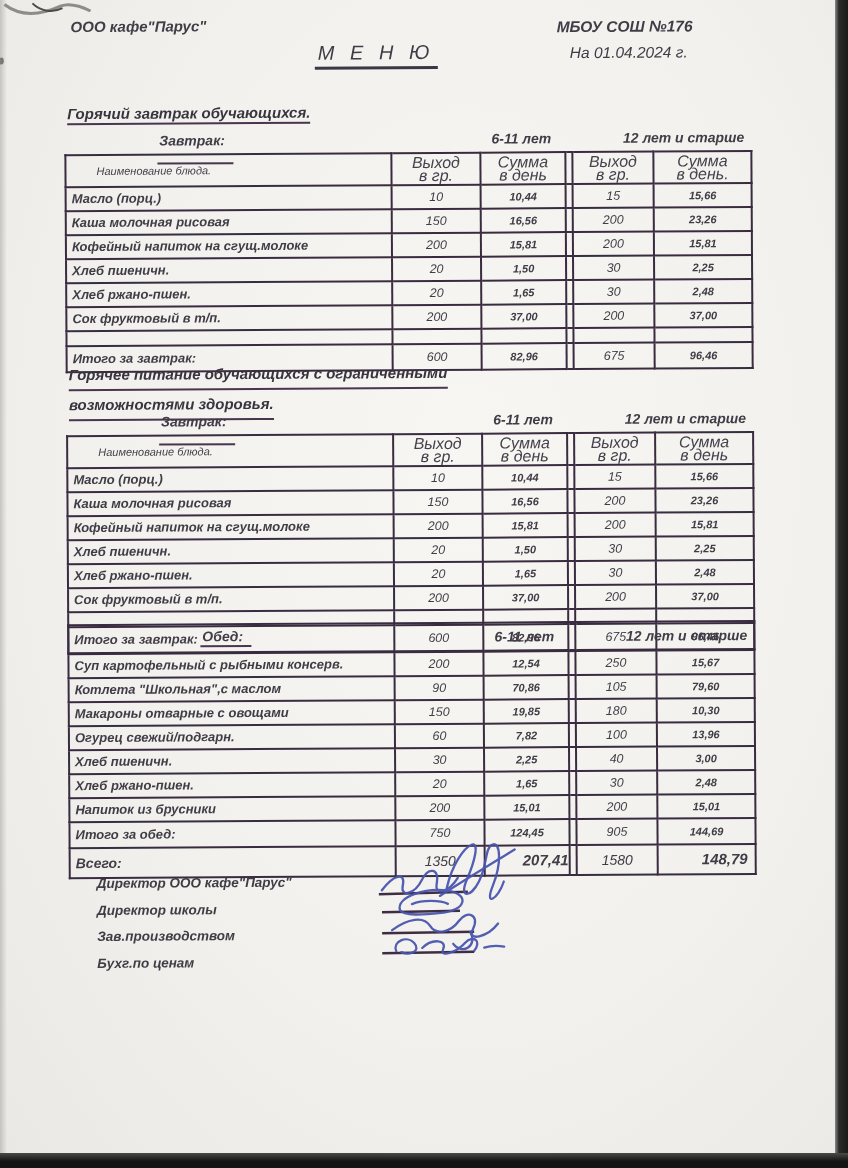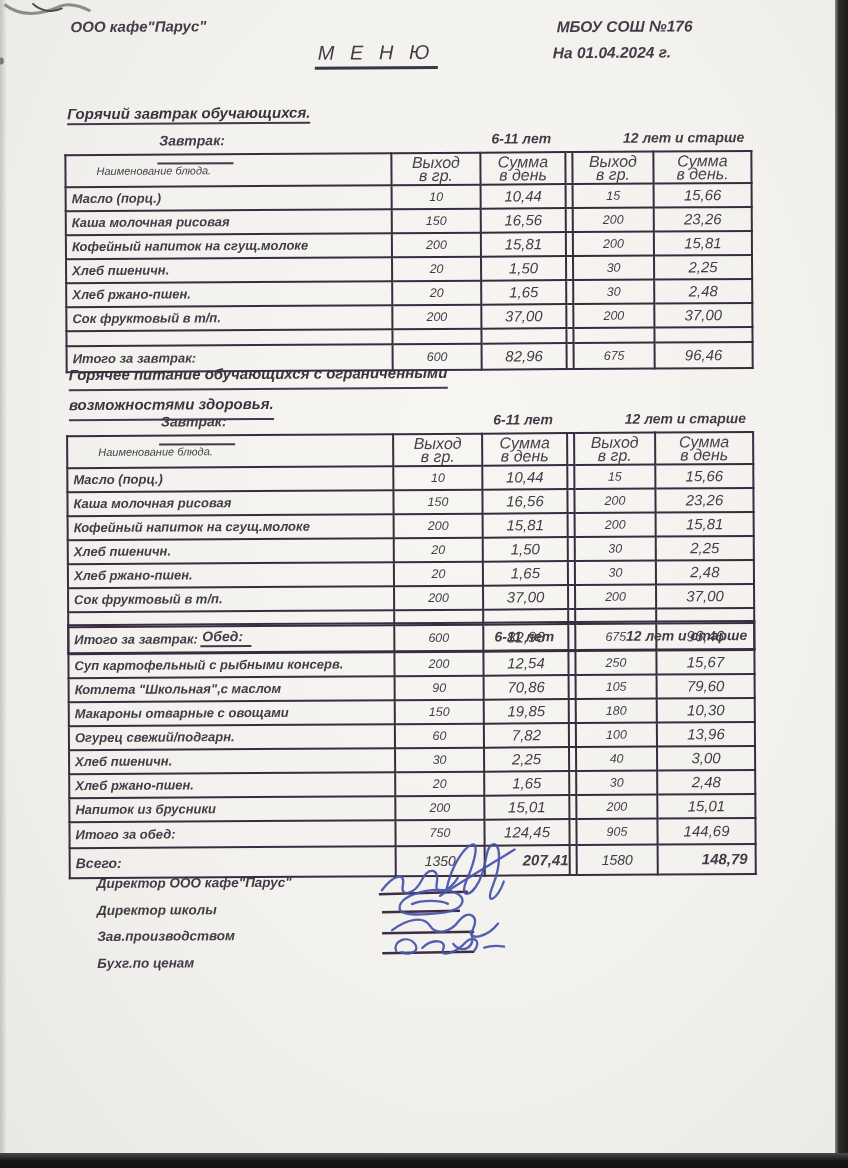--- a/index.html
+++ b/index.html
@@ -19,21 +19,21 @@
   .edge-bottom { position:absolute; left:0; bottom:0; width:100%; height:15px;
     background:linear-gradient(180deg,#4a4a48 0%, #141414 55%); }
   .edge-left { position:absolute; top:0; left:0; width:7px; height:100%;
     background:linear-gradient(90deg, rgba(150,148,145,.45), rgba(150,148,145,0)); }
 
   
   .company { left:74px; top:16px; font-weight:bold; font-size:15px; }
   .menu-title { left:318px; top:41px; font-weight:normal; font-size:20px; letter-spacing:5px;
     border-bottom:3px solid #3c3745; padding:0 3px 2px 3px; }
   .school { left:560px; top:19px; font-weight:bold; font-size:15.5px; }
-  .date   { left:556px; top:45px; font-weight:bold; font-size:15.5px; }
+  .date   { left:573px; top:45px; font-weight:normal; font-size:15.5px; }
 
   .section-heading { font-weight:bold; font-size:15px; color:#39343f; }
   .section-heading .u { display:inline-block; border-bottom:2.5px solid #4a3550; padding-bottom:1px; }
   #heading1 { left:70px; top:103px; }
   #heading2 { left:70px; top:359px; line-height:27px; }
 
   
   .label-row { width:686px; height:21px; font-weight:bold; font-size:14px; }
   .label-row .meal { position:absolute; left:93px; border-bottom:2.5px solid #4a3550; padding:0 8px 14px 2px; }
   .label-row .age1 { position:absolute; left:392px; width:130px; text-align:center; white-space:nowrap; }
@@ -46,21 +46,21 @@
   #table2 { top:433px; }
   #table3 { top:622px; }
 
   table.menu td, table.menu th { border:2px solid #3a2c40; overflow:hidden; }
   table.menu th { font-weight:normal; font-style:italic; font-size:16px; line-height:13px;
     white-space:pre-line; text-align:center; padding:2px 0; color:#46414c; }
   table.menu th.name-h { text-align:left; padding-left:30px; font-size:11px; }
 
   table.menu td.name { padding:0 4px 0 5px; font-weight:bold; font-size:13px; height:20px; line-height:20px; white-space:nowrap; }
   table.menu td.num  { text-align:center; font-size:12.5px; height:20px; line-height:20px; }
-  table.menu td.sum  { font-weight:normal; font-size:15px; }
+  table.menu td.sum  { font-weight:bold; font-size:11px; }
   table.menu tr.empty td { height:11px; }
   table.menu tr.total td { height:22px; line-height:22px; }
   table.menu td.total-label { font-weight:bold; font-size:13px; padding-left:5px; }
   table.menu tr.grand td { height:26px; line-height:26px; }
   table.menu tr.grand .total-label { font-size:14px; }
   table.menu tr.grand .num { font-size:14px; }
   table.menu tr.grand .sum { font-size:15px; font-weight:bold;padding-left:37px; }
 
   
   tr.meal-row td { height:25px; position:relative; font-weight:bold; font-size:14px; }

